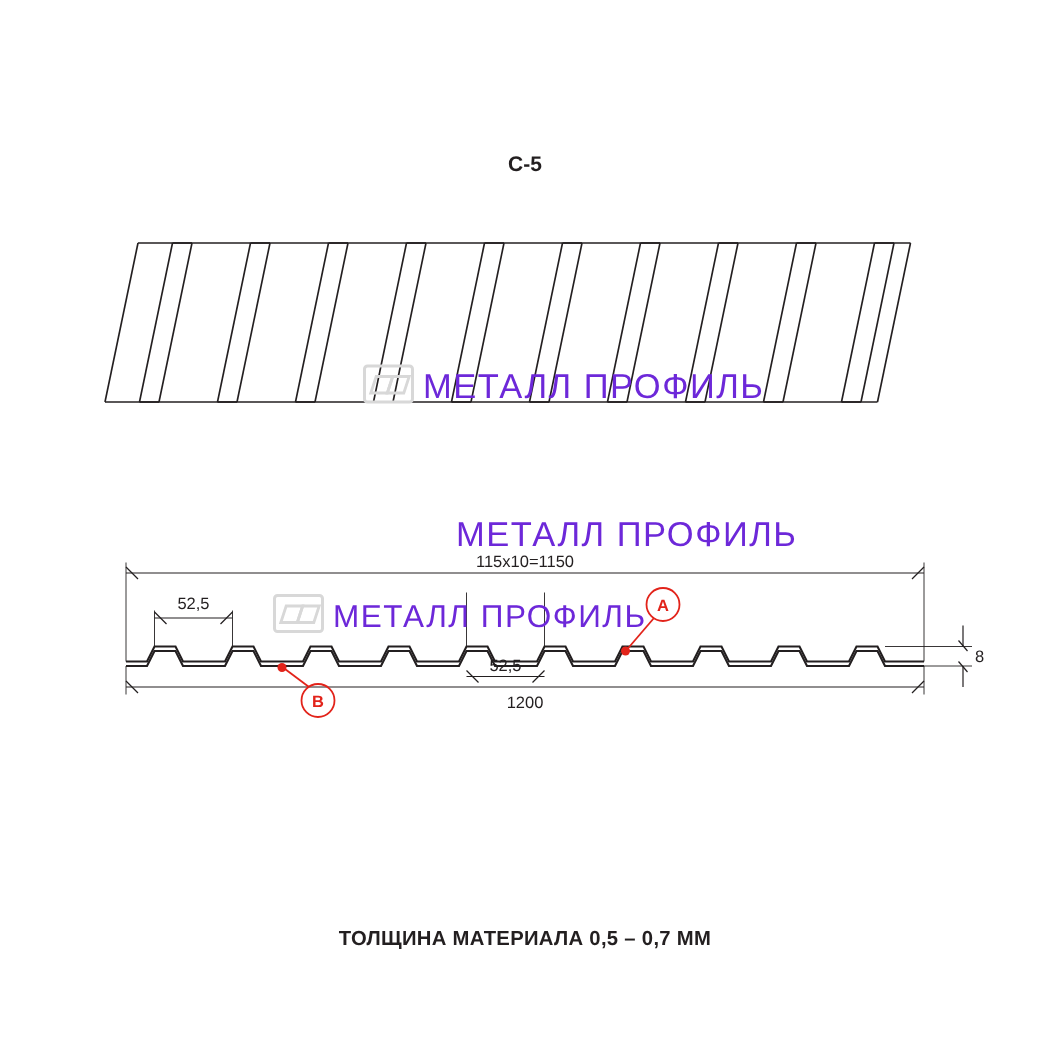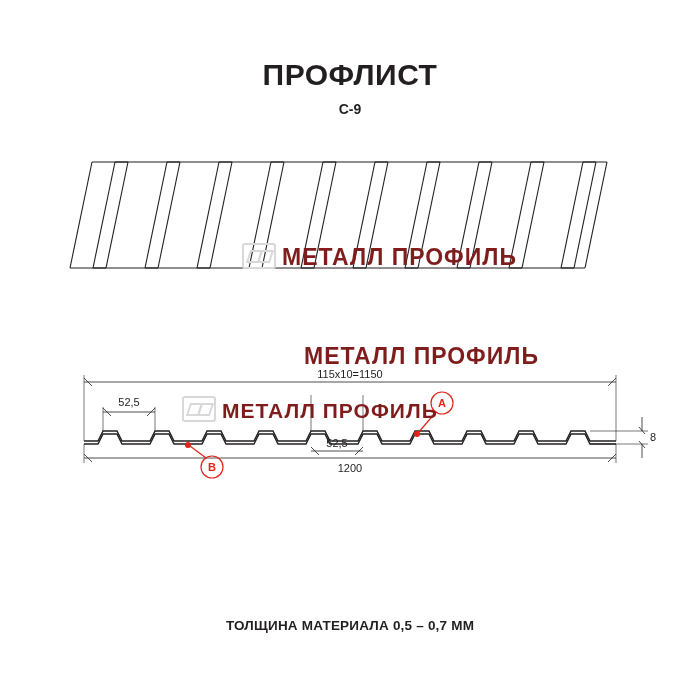--- a/index.html
+++ b/index.html
@@ -59,22 +59,22 @@
     position: absolute;
     left: 60px;
     top: 355px;
     width: 600px;
     height: 135px;
     text-decoration: underline;
   }
   .wm {
     position: absolute;
     pointer-events: none;
-    color: #7f1d1d;
-    font-weight: bold;
+    color: #6d28d9;
+    font-weight: normal;
     white-space: nowrap;
     font-size: 23px;
     letter-spacing: 1px;
     padding-left: 14px;
   }
   .wm1 { left: 228px; top: 243px; }
   .wm2 { left: 290px; top: 343px; }
   .wm3 { left: 168px; top: 396px; font-size: 21px; }
   .wm .wmlogo {
     display: inline-block;
@@ -117,22 +117,21 @@
     font-size: 11px;
     font-weight: bold;
     fill: #e2231a;
   }
 </style>
 </head>
 <body>
 
 <div class="page">
 
-  <div class="title">ПРОФЛИСТ</div>
-  <div class="subtitle">C-9</div>
+  <div class="subtitle">C-5</div>
 
   <div class="iso-wrap">
     <svg width="560" height="150" viewBox="0 0 560 150">
       <g fill="none" stroke="#231f20" stroke-width="1.1" stroke-linejoin="miter">
 
         <path d="M22,22 L537,22"></path>
 
         <path d="M0,128 L515,128"></path>
 
         <path d="M22,22 L0,128"></path>

